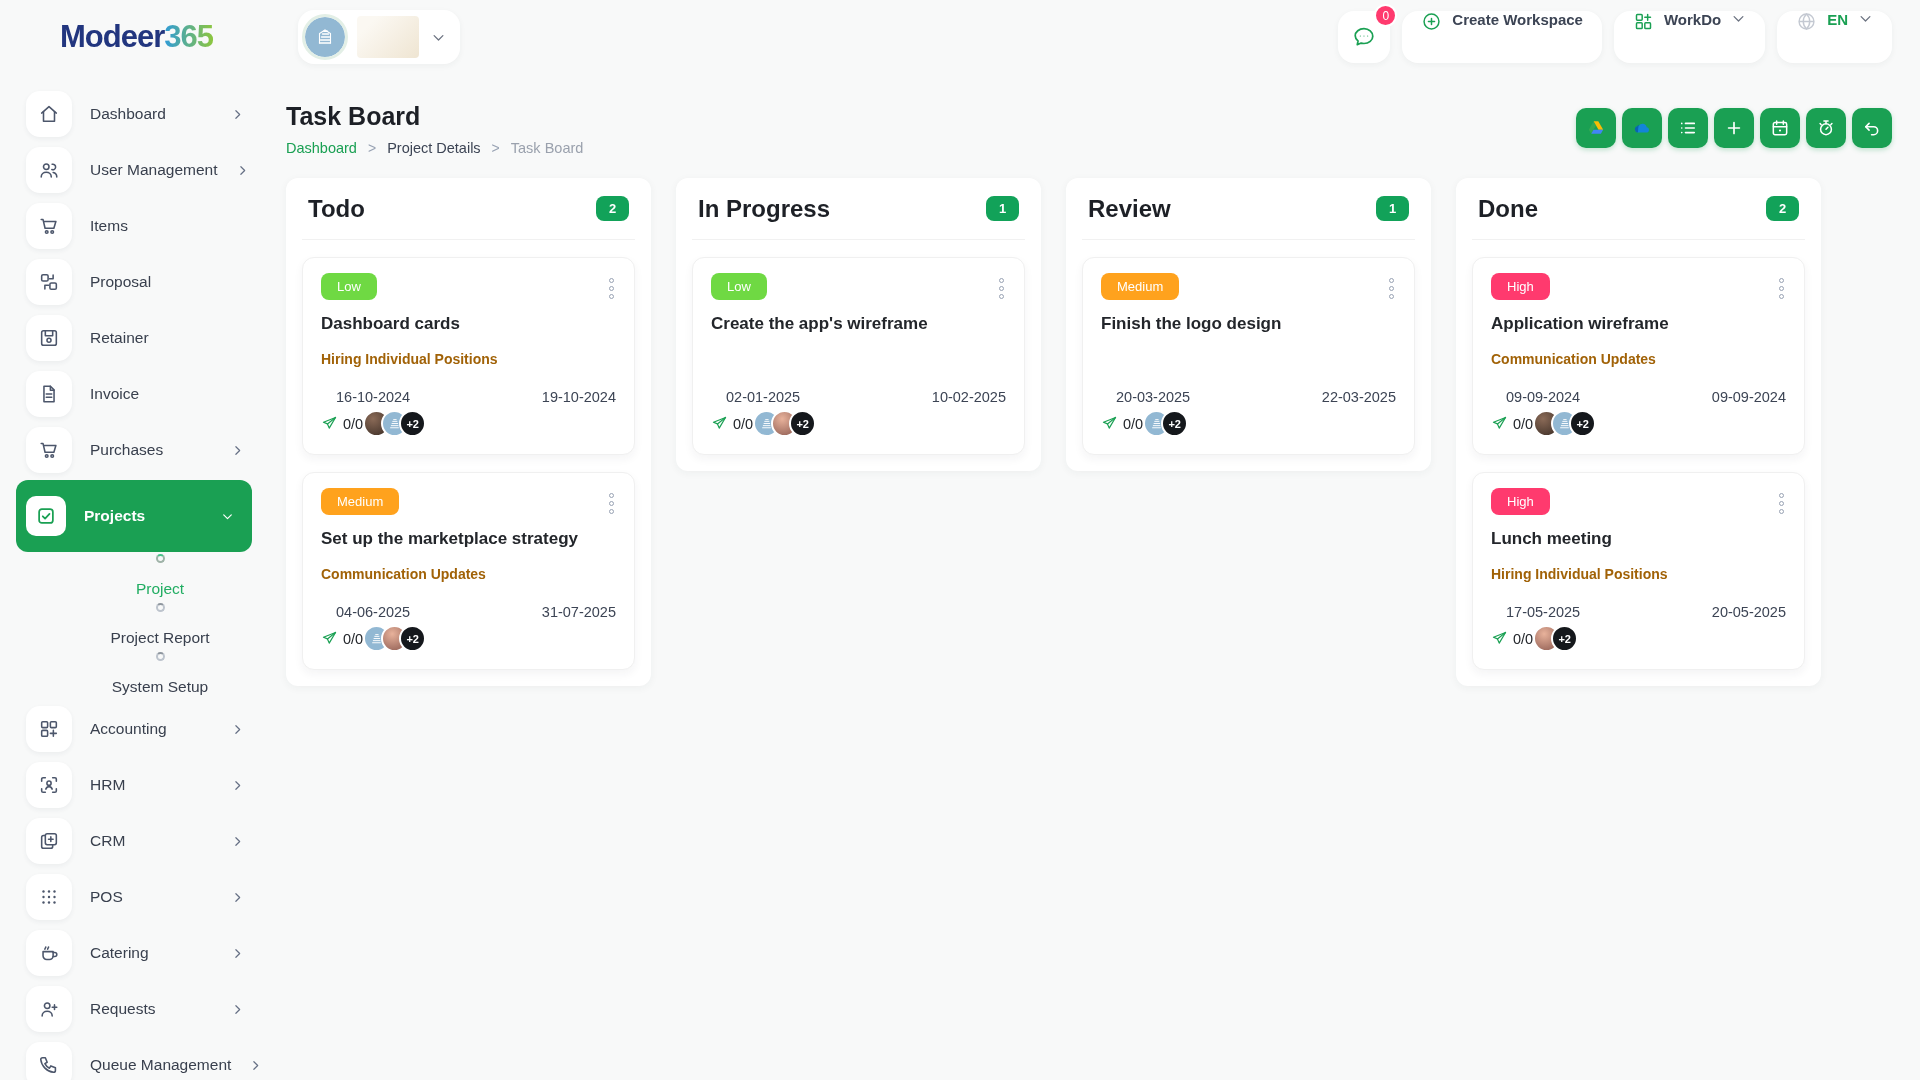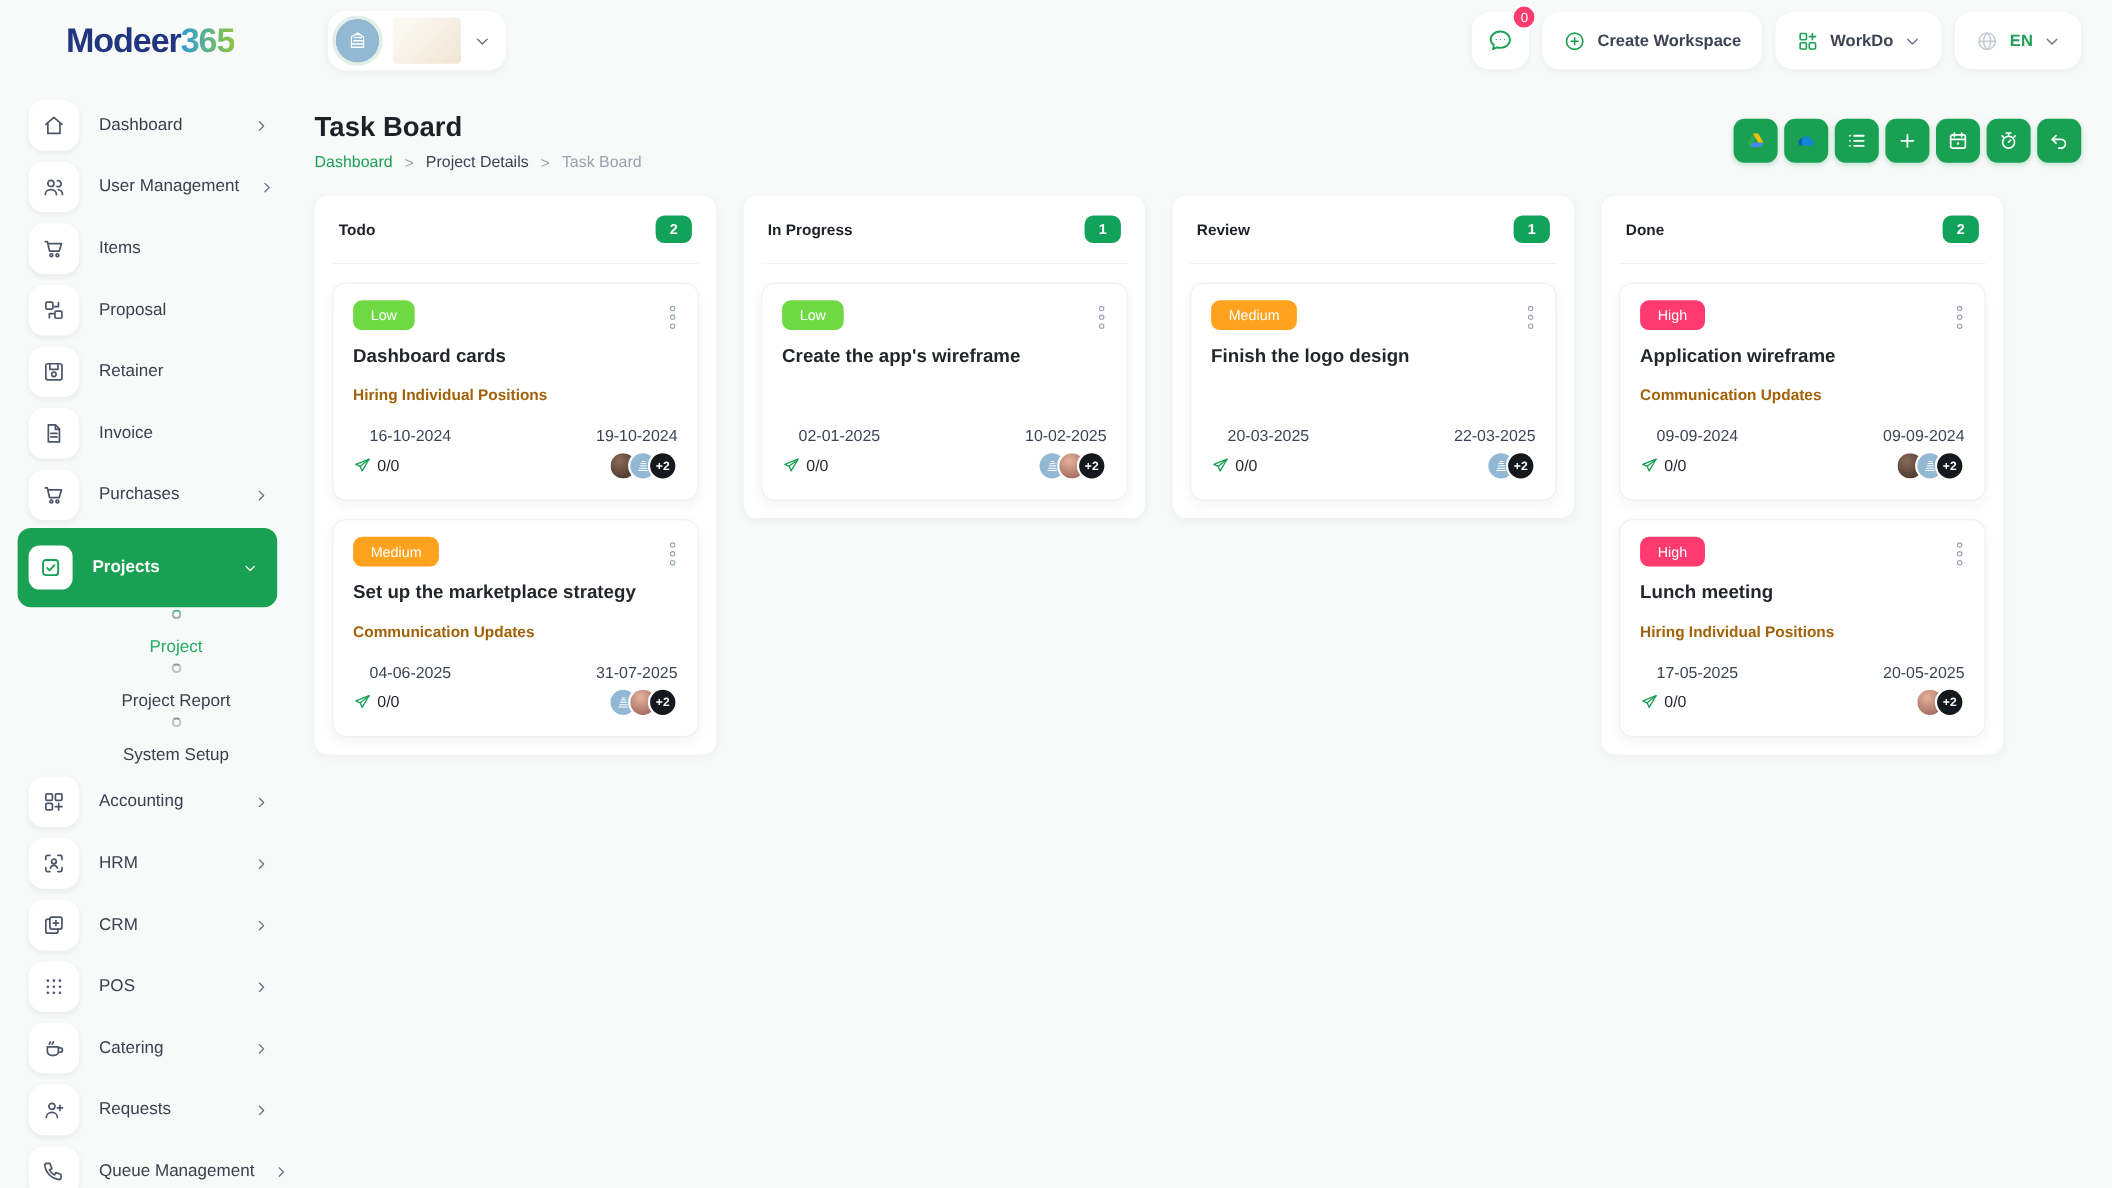--- a/index.html
+++ b/index.html
@@ -21,21 +21,21 @@
   .logo-suffix{background:linear-gradient(90deg,#2f9bd8,#8dc63f); -webkit-background-clip:text; background-clip:text; color:transparent;}
   .ws-pill{height:54px; background:#fff; border-radius:16px; display:flex; align-items:center; gap:12px; padding:0 14px 0 7px; box-shadow:0 2px 6px rgba(40,50,60,.05); cursor:pointer;}
   .ws-avatar{width:40px; height:40px; border-radius:50%; background:#92b8d3; display:flex; align-items:center; justify-content:center; outline:3px solid #e3efe6;}
   .ws-avatar svg{width:24px; height:24px;}
   .ws-logo-img{width:62px; height:42px; border-radius:4px; background:linear-gradient(135deg,#fbf8f2 20%,#efe5d2);}
   .chev svg{width:15px; height:15px; color:#6b7280;}
   .spacer{flex:1;}
   .chat-btn{position:relative; width:52px; height:52px; background:#fff; border:none; border-radius:16px; display:flex; align-items:center; justify-content:center; color:var(--accent); box-shadow:0 2px 6px rgba(40,50,60,.05); cursor:pointer;}
   .chat-btn svg{width:26px; height:26px;}
   .chat-badge{position:absolute; top:-7px; right:-7px; min-width:23px; height:23px; padding:0 4px; border-radius:50%; background:var(--high); border:2px solid #fff; color:#fff; font-size:12px; display:flex; align-items:center; justify-content:center;}
-  .pill{height:52px; background:#fff; border:none; border-radius:16px; display:inline-flex; align-items:center; gap:10px; padding:0 19px; box-shadow:0 2px 6px rgba(40,50,60,.05); font-family:inherit; font-size:15px; color:#3c4454; font-weight:bold; cursor:pointer;}
+  .pill{height:52px; background:#fff; border:none; border-radius:16px; display:inline-flex; align-items:flex-start; gap:10px; padding:0 19px; box-shadow:0 2px 6px rgba(40,50,60,.05); font-family:inherit; font-size:15px; color:#3c4454; font-weight:bold; cursor:pointer;}
   .pill .p-icon svg{width:21px; height:21px; color:var(--accent);}
   .pill .globe svg{width:21px; height:21px; color:#c4c9d2;}
   .pill.lang .label{color:var(--accent);}
   
   aside{position:absolute; left:0; top:74px; width:272px; padding:12px 0 0 16px;}
   .side-item{display:flex; align-items:center; height:56px; gap:18px; padding-left:10px; cursor:pointer;}
   .icon-tile{width:46px; height:46px; min-width:46px; background:#fff; border-radius:14px; display:flex; align-items:center; justify-content:center; color:var(--icon); box-shadow:0 2px 5px rgba(35,46,60,.06);}
   .icon-tile svg{width:22px; height:22px;}
   .side-label{font-size:15.5px; color:#39404e; flex:1; white-space:nowrap;}
   .side-chev{margin-right:28px; color:#667085;}
@@ -58,34 +58,34 @@
   .bc-link{color:var(--accent); text-decoration:none; cursor:pointer;}
   .bc-mid{color:#3c4454; cursor:pointer;}
   .bc-current{color:#9aa1ad;}
   .toolbar{display:flex; gap:6px; margin-top:6px;}
   .tb-btn{width:40px; height:40px; border:none; border-radius:10px; background:var(--accent); color:#fff; display:flex; align-items:center; justify-content:center; box-shadow:0 2px 5px rgba(26,160,83,.25); cursor:pointer;}
   .tb-btn svg{width:20px; height:20px;}
   
   .board{display:flex; gap:25px; margin-top:22px; align-items:flex-start;}
   .column{width:365px; background:#fff; border-radius:12px; padding:0 16px 16px; box-shadow:0 2px 8px rgba(40,50,60,.05);}
   .col-head{display:flex; justify-content:space-between; align-items:center; height:62px; padding:0 6px; border-bottom:1px solid #f1f1f1;}
-  .col-title{font-size:14px; font-weight:bold; color:#1d2026;}
+  .col-title{font-size:24px; font-weight:bold; color:#1d2026;}
   .col-badge{min-width:33px; height:25px; padding:0 6px; border-radius:8px; background:var(--badge); color:#fff; font-size:13px; font-weight:bold; display:flex; align-items:center; justify-content:center;}
   .card{margin-top:17px; background:#fff; border:1px solid #f0f0f0; border-radius:12px; padding:15px 18px 17px; box-shadow:0 4px 10px rgba(35,46,60,.05); cursor:pointer;}
   .card-top{display:flex; justify-content:space-between; align-items:flex-start;}
   .prio{display:inline-block; padding:6px 16px; border-radius:8px; color:#fff; font-size:13px;}
   .prio.low{background:var(--low);}
   .prio.medium{background:var(--medium);}
   .prio.high{background:var(--high);}
   .kebab{display:flex; flex-direction:column; gap:3px; padding:5px 2px; cursor:pointer;}
   .kebab i{width:5px; height:5px; border:1.5px solid #98a2b3; border-radius:50%; display:block;}
   .card-title{margin-top:10px; font-size:17px; font-weight:bold; color:#23262b;}
   .card-proj{margin-top:17px; font-size:14px; font-weight:bold; color:#a16207; min-height:17px;}
   .card-dates{margin-top:21px; display:flex; justify-content:space-between; font-size:14.5px; color:#3c4454;margin-left:15px;}
-  .card-foot{margin-top:5px; display:flex; justify-content:space-between; align-items:center;}
+  .card-foot{margin-top:5px; display:flex; align-items:center;}
   .progress{display:flex; align-items:center; gap:5px; font-size:14.5px; color:#23262b;}
   .progress .plane svg{width:17px; height:17px; color:var(--accent);}
   .avatars{display:flex; padding-left:9px;}
   .av{width:27px; height:27px; border-radius:50%; border:2px solid #fff; margin-left:-9px; display:flex; align-items:center; justify-content:center;}
   .av svg{width:17px; height:17px;}
   .av.building{background:#92b8d3;}
   .av.person-a{background:radial-gradient(circle at 35% 30%,#8a6a57,#3a2c24);}
   .av.person-b{background:radial-gradient(circle at 40% 30%,#e8b29b,#8c5a50);}
   .av.extra{background:#15181c; color:#fff; font-size:11px; font-weight:bold;}
 </style>

